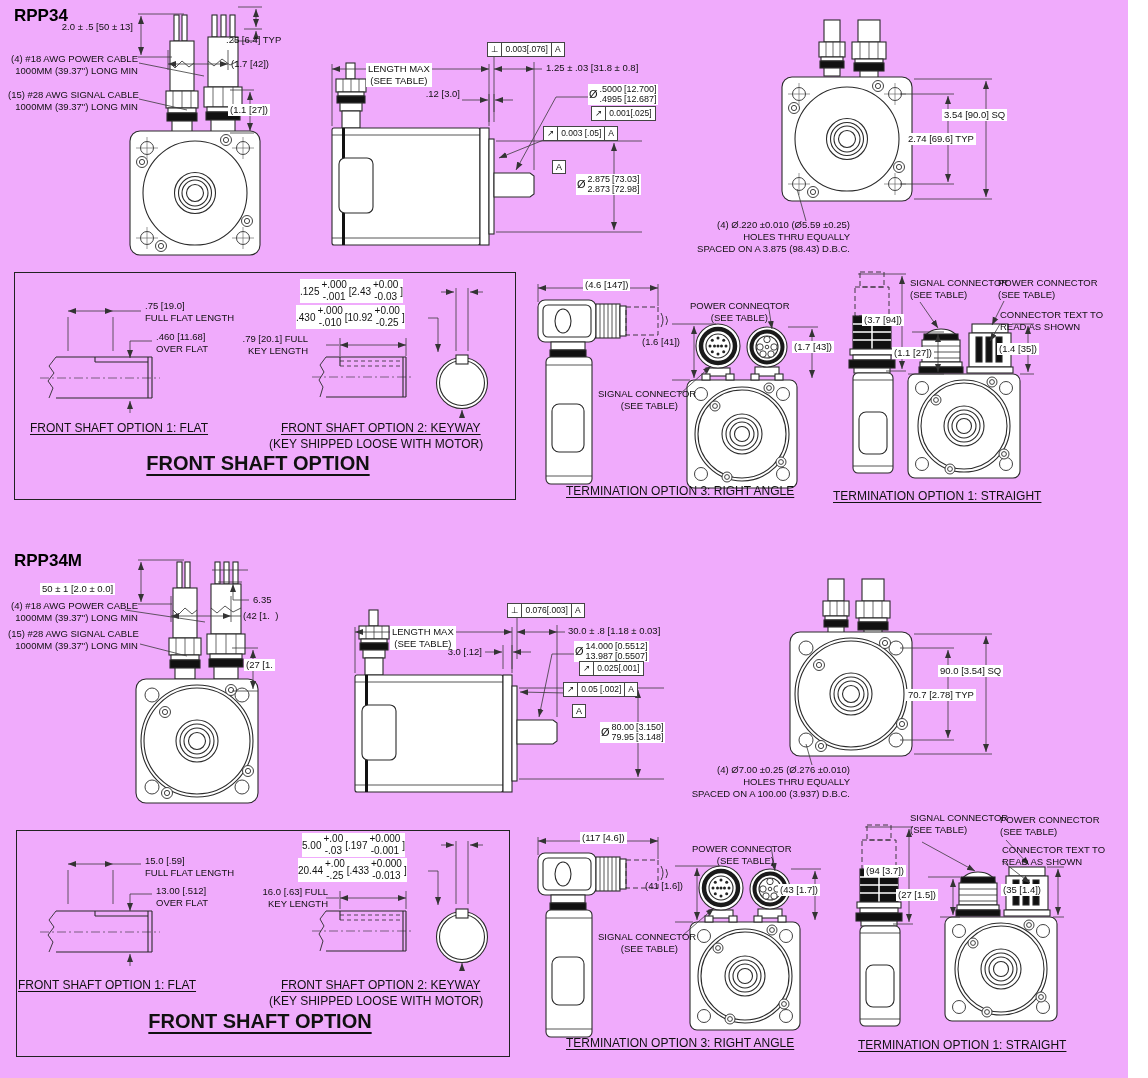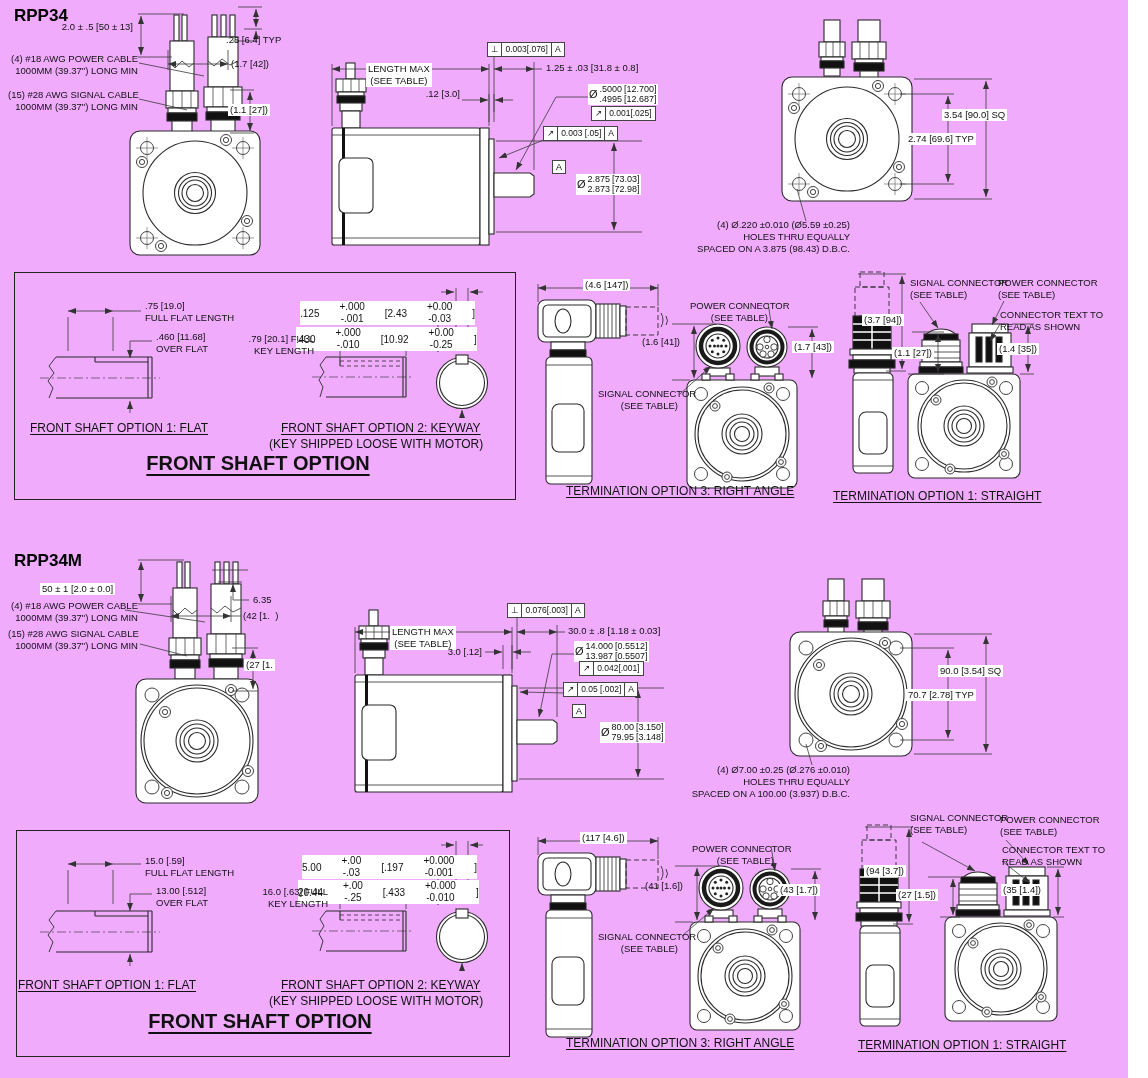--- a/index.html
+++ b/index.html
@@ -17,21 +17,21 @@
   .ttl{position:absolute;font-size:17px;font-weight:700;color:#000;}
   .frame{position:absolute;border:1.6px solid #222;background:transparent;}
   .fcf{position:absolute;display:flex;background:#fff;font-size:8.5px;line-height:1;}
   .fcf span{border:1px solid #444;padding:2px 3px;margin-left:-1px;background:#fff;}
   .datum{position:absolute;width:12px;height:12px;border:1px solid #444;background:#fff;
          font-size:9px;display:flex;align-items:center;justify-content:center;}
   .dia{position:absolute;display:flex;align-items:center;gap:2px;font-size:9px;
        background:#fff;padding:0 1px;}
   .dia .sym{font-size:11px;}
   .st{display:flex;flex-direction:column;line-height:1.15;}
-  .tol{position:absolute;display:flex;align-items:center;gap:20px;font-size:10px;background:#fff;margin-top:22px;}
+  .tol{position:absolute;display:flex;align-items:center;gap:2px;font-size:10px;background:#fff;}
   .sm{font-size:10px;line-height:1.2;text-align:center;}
 </style>
 </head>
 <body>
 
 <div id="page">
 
 <svg width="1148" height="1078" viewBox="0 0 1148 1078">
   <defs>
     <marker id="ar" markerWidth="9" markerHeight="9" refX="8" refY="4" orient="auto-start-reverse" markerUnits="userSpaceOnUse">
@@ -536,21 +536,21 @@
         <span>+.000</span>
         <span>-.010</span>
       </span>
   <span>[10.92</span>
   <span class="st sm">
         <span>+0.00</span>
         <span>-0.25</span>
       </span>
   <span>]</span>
 </div>
-<div class="t tr" style="left:244px;top:333px;width:70px">.79 [20.1] FULL
+<div class="t tr" style="left:238px;top:333px;width:70px">.79 [20.1] FULL
 KEY LENGTH</div>
 <div class="cap" style="left:281px;top:421px">FRONT SHAFT OPTION 2: KEYWAY</div>
 <div class="t" style="left:269px;top:437px;font-size:12px">(KEY SHIPPED LOOSE WITH MOTOR)</div>
 <div class="big" style="left:113px;top:452px;width:290px">FRONT SHAFT OPTION</div>
 
 <div class="t bg" style="left:583px;top:279px">(4.6 [147])</div>
 <div class="t tr" style="left:690px;top:300px;width:78px">POWER CONNECTOR
 (SEE TABLE)</div>
 <div class="t" style="left:642px;top:336px">(1.6 [41])</div>
 <div class="t bg" style="left:792px;top:341px">(1.7 [43])</div>
@@ -594,21 +594,21 @@
         <span>14.000</span>
         <span>13.987</span>
       </span>
   <span class="st">
         <span>[0.5512]</span>
         <span>[0.5507]</span>
       </span>
 </div>
 <div class="fcf" style="left:580px;top:661px">
   <span>↗</span>
-      <span>0.042[.001]</span>
+      <span>0.025[.001]</span>
 </div>
 <div class="fcf" style="left:564px;top:682px">
   <span>↗</span>
       <span>0.05 [.002]</span>
       <span>A</span>
 </div>
 <div class="datum" style="left:572px;top:704px">A</div>
 <div class="dia" style="left:600px;top:722px">
   <span class="sym">Ø</span>
   <span class="st">
@@ -647,21 +647,21 @@
 </div>
 <div class="tol" style="left:298px;top:858px">
   <span>20.44</span>
   <span class="st sm">
         <span>+.00</span>
         <span>-.25</span>
       </span>
   <span>[.433</span>
   <span class="st sm">
         <span>+0.000</span>
-        <span>-0.010</span>
+        <span>-0.013</span>
       </span>
   <span>]</span>
 </div>
 <div class="t tr" style="left:258px;top:886px;width:70px">16.0 [.63] FULL
 KEY LENGTH</div>
 <div class="cap" style="left:281px;top:978px">FRONT SHAFT OPTION 2: KEYWAY</div>
 <div class="t" style="left:269px;top:994px;font-size:12px">(KEY SHIPPED LOOSE WITH MOTOR)</div>
 <div class="big" style="left:115px;top:1010px;width:290px">FRONT SHAFT OPTION</div>
 
 <div class="t bg" style="left:580px;top:832px">(117 [4.6])</div>

